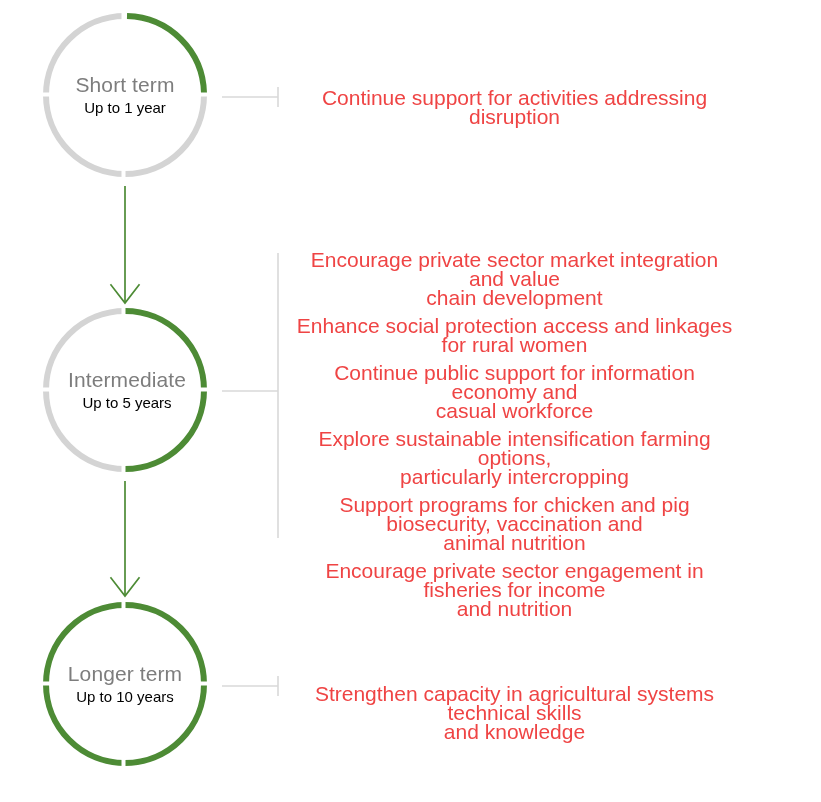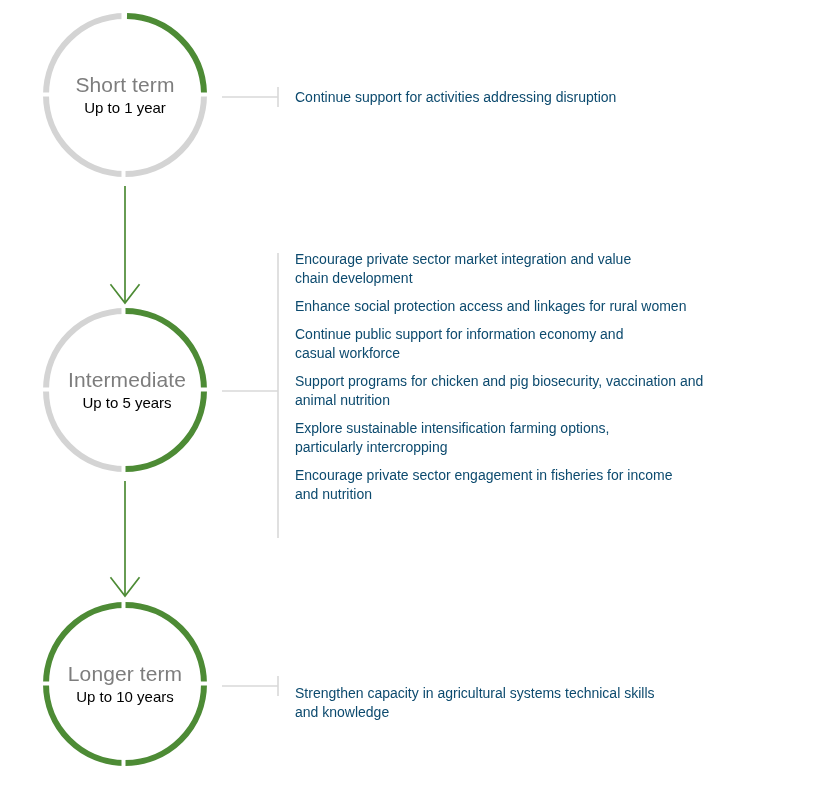--- a/index.html
+++ b/index.html
@@ -51,22 +51,23 @@
     line-height: 20px;
     color: #000000;
     font-weight: 400;
     white-space: nowrap;
     margin-top: 1px;
   }
 
   
   .items-block {
     position: absolute;
-    font-size: 14px;
-    color: #0c4a6e;
+    font-size: 21px;
+    color: #ef4444;
+    text-align: center;
   }
   .item-text {
     line-height: 19px;
     margin-bottom: 9px;
     max-width: 500px;
     white-space: pre-line;
   }
   .item-text:last-child { margin-bottom: 0; }
 
   #short-items  { left: 295px; top: 88px;  }
@@ -161,24 +162,24 @@
   <div class="items-block" id="short-items">
     <div class="item-text">Continue support for activities addressing disruption</div>
   </div>
 
   <div class="items-block" id="inter-items">
     <div class="item-text">Encourage private sector market integration and value
 chain development</div>
     <div class="item-text">Enhance social protection access and linkages for rural women</div>
     <div class="item-text">Continue public support for information economy and
 casual workforce</div>
+    <div class="item-text">Explore sustainable intensification farming options,
+particularly intercropping</div>
     <div class="item-text">Support programs for chicken and pig biosecurity, vaccination and
 animal nutrition</div>
-    <div class="item-text">Explore sustainable intensification farming options,
-particularly intercropping</div>
     <div class="item-text">Encourage private sector engagement in fisheries for income
 and nutrition</div>
   </div>
 
   <div class="items-block" id="longer-items">
     <div class="item-text">Strengthen capacity in agricultural systems technical skills
 and knowledge</div>
   </div>
 
 </div>

